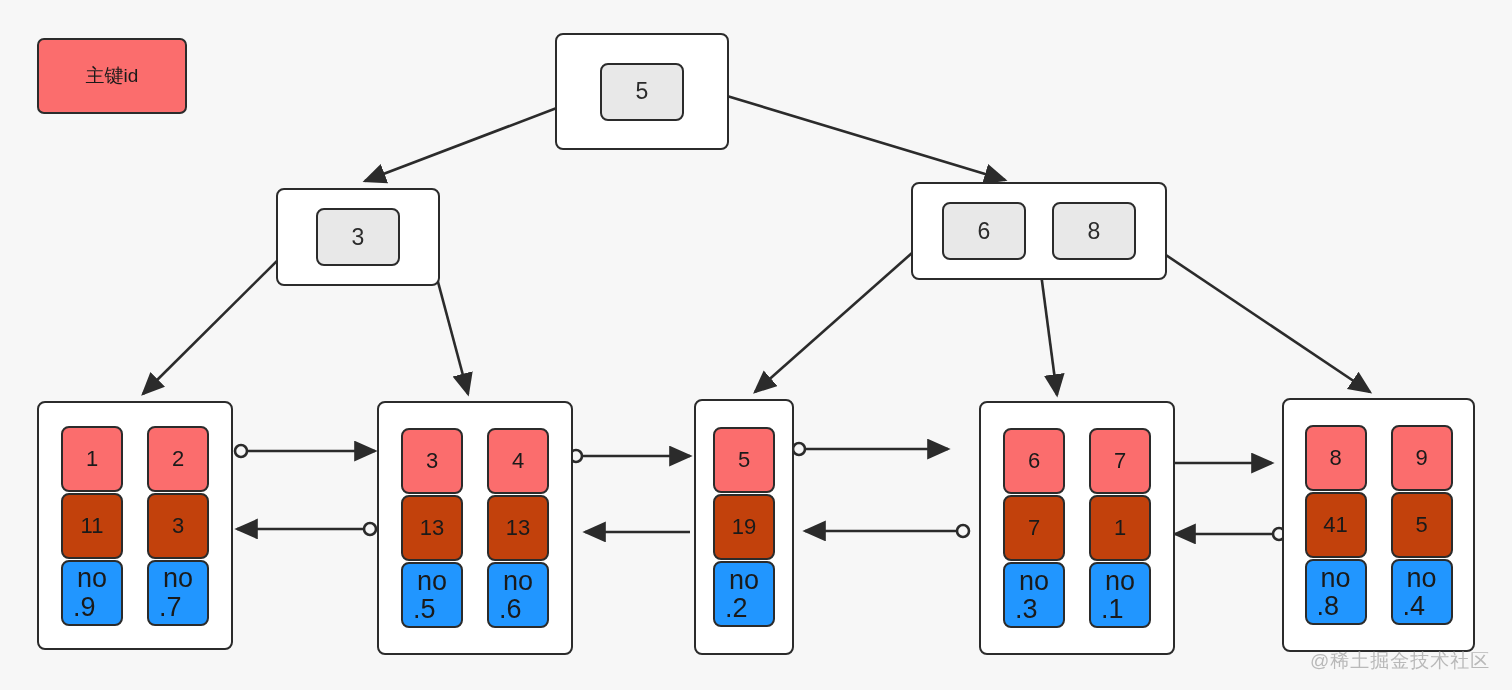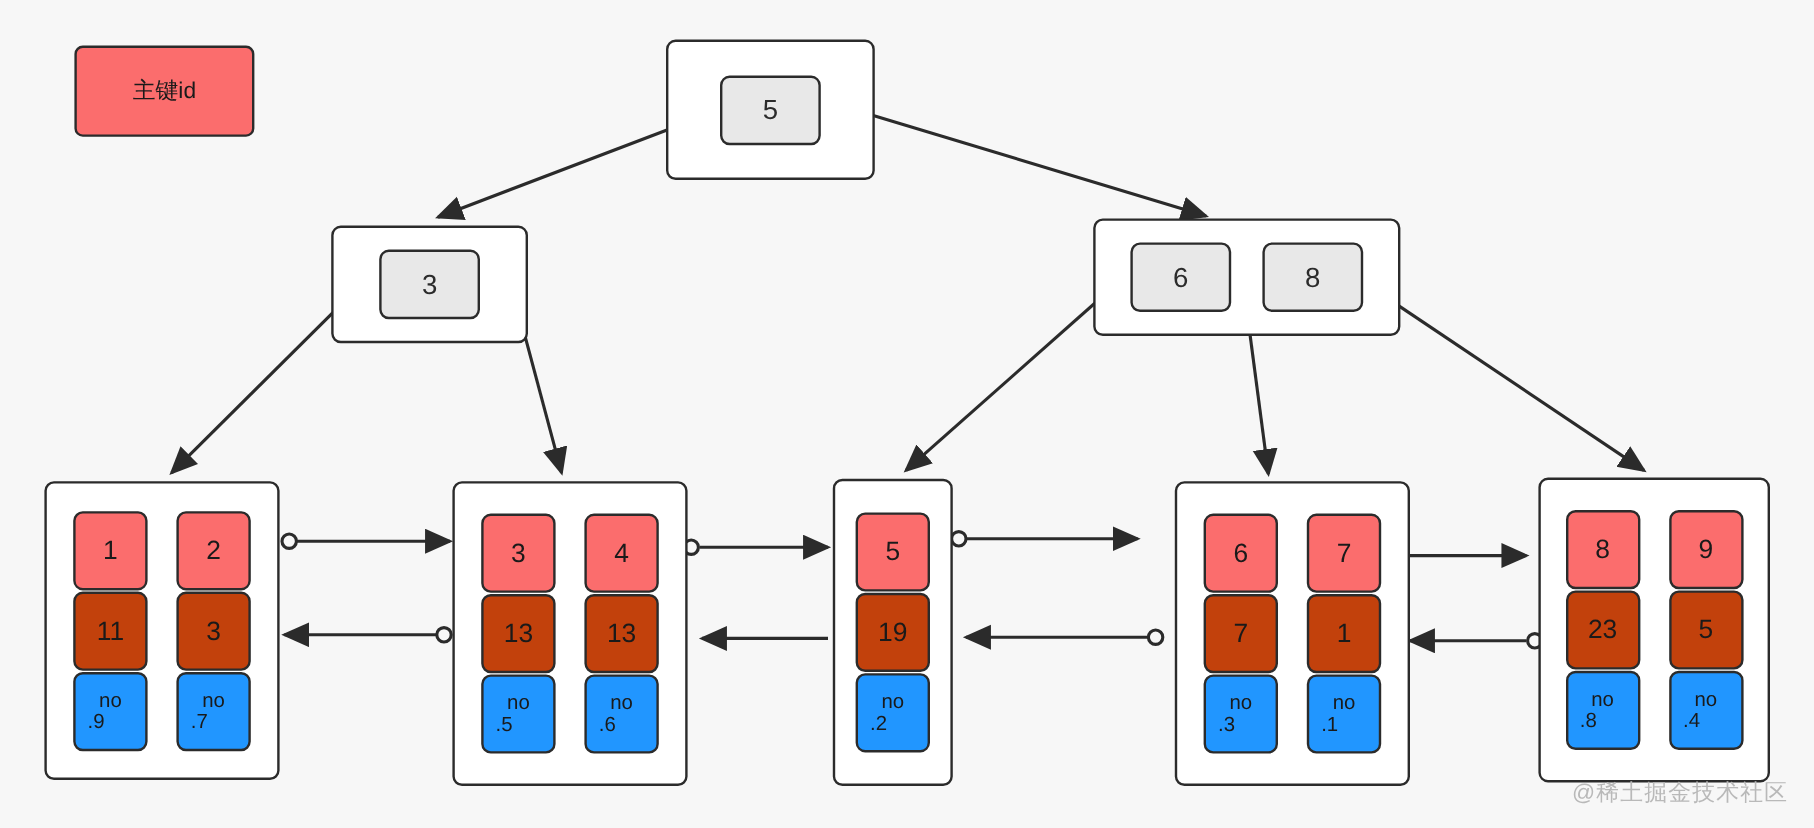--- a/index.html
+++ b/index.html
@@ -35,21 +35,20 @@
     height: 76px;
     background: #fb6d6d;
     border: 2px solid #2b2b2b;
     border-radius: 7px;
     display: flex;
     align-items: center;
     justify-content: center;
     font-size: 19px;
     color: #1a1a1a;
     box-sizing: border-box;
-    margin-left: 25px;
   }
 
   
   .inode {
     position: absolute;
     background: #ffffff;
     border: 2.5px solid #2b2b2b;
     border-radius: 8px;
     box-sizing: border-box;
     display: flex;
@@ -100,21 +99,21 @@
     font-size: 22px;
     color: #1a1a1a;
     box-sizing: border-box;
     line-height: 1.05;
   }
   .cell.key   { background: #fb6d6d; }
   .cell.val   { background: #c2410c; }
   .cell.ref   {
     background: #2196ff;
     flex-direction: column;
-    font-size: 17px;
+    font-size: 27px;
     align-items: center;
     justify-content: center;
   }
   .cell.ref .ln2 { align-self: flex-start; margin-left: 10px; }
 
   
   .watermark {
     position: absolute;
     left: 1310px;
     top: 648px;
@@ -263,21 +262,21 @@
       <div class="cell ref">
         <span class="ln1">no</span>
         <span class="ln2">.1</span>
       </div>
     </div>
   </div>
 
   <div class="leaf" style="left:1282px; top:398px; width:193px; height:254px;">
     <div class="record">
       <div class="cell key">8</div>
-      <div class="cell val">23</div>
+      <div class="cell val">41</div>
       <div class="cell ref">
         <span class="ln1">no</span>
         <span class="ln2">.8</span>
       </div>
     </div>
     <div class="record">
       <div class="cell key">9</div>
       <div class="cell val">5</div>
       <div class="cell ref">
         <span class="ln1">no</span>

